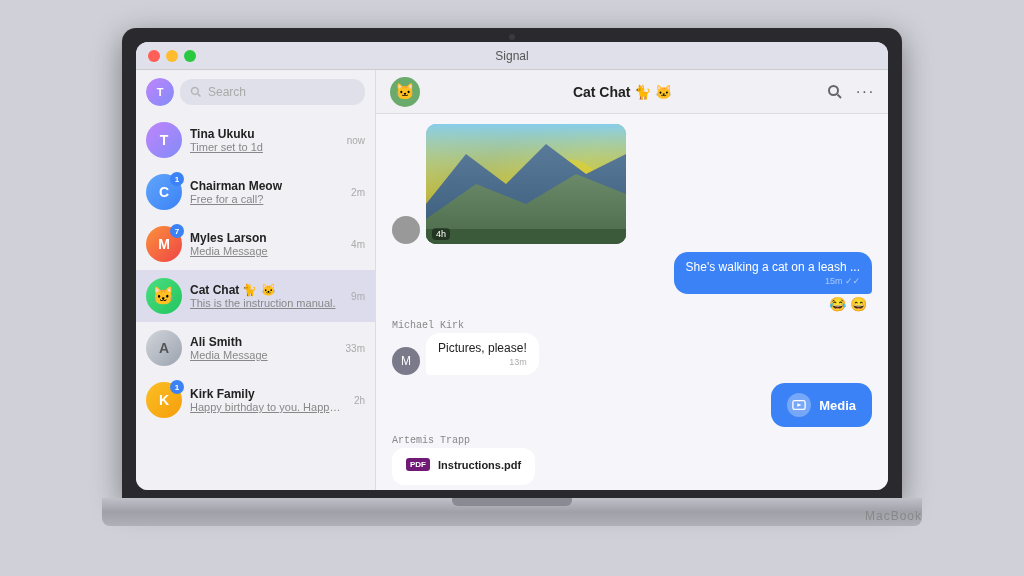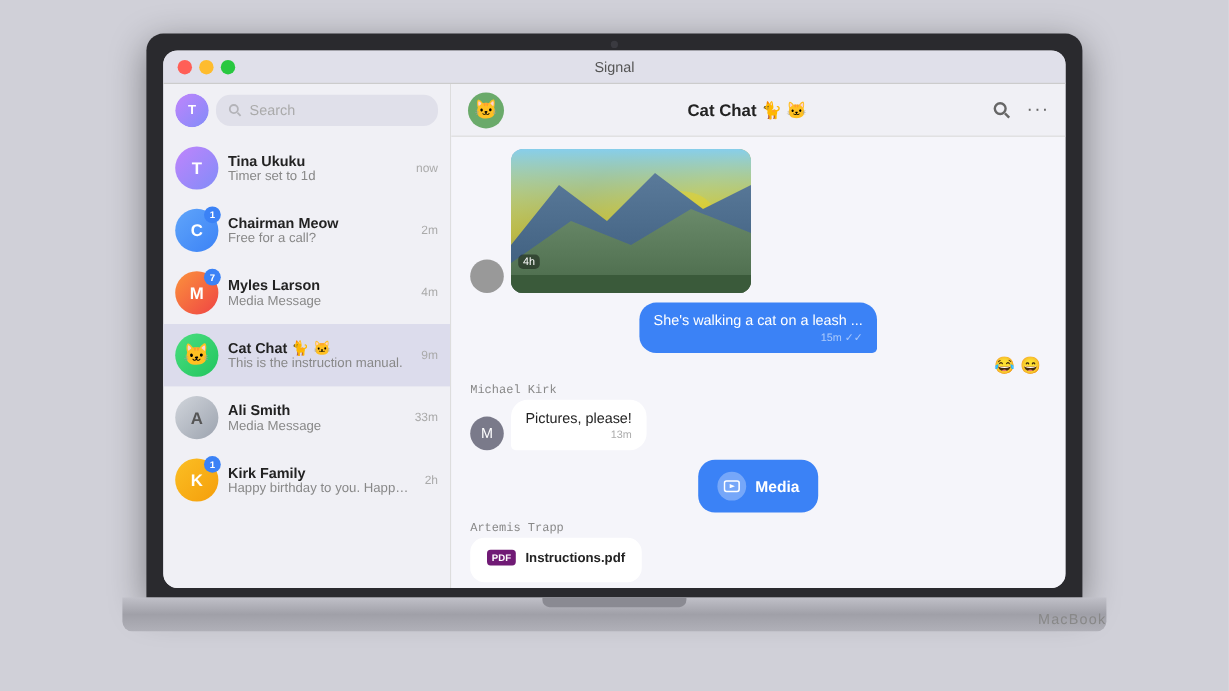--- a/index.html
+++ b/index.html
@@ -208,20 +208,21 @@
       align-items: center;
       gap: 4px;
     }
 
     .convo-preview {
       font-size: 11px;
       color: #888;
       white-space: nowrap;
       overflow: hidden;
       text-overflow: ellipsis;
+      text-decoration: underline;
     }
 
     .convo-time {
       font-size: 10px;
       color: #aaa;
       flex-shrink: 0;
     }
 
     
     .chat-area {
@@ -283,21 +284,21 @@
       width: 200px;
       height: 120px;
       border-radius: 10px;
       background: linear-gradient(135deg, #7eb3d4 0%, #4a7fa5 30%, #a0b060 60%, #6a8040 100%);
       position: relative;
       overflow: hidden;
     }
 
     .msg-image-label {
       position: absolute;
-      bottom: 20px;
+      bottom: 4px;
       left: 6px;
       font-size: 9px;
       color: white;
       background: rgba(0,0,0,0.4);
       padding: 1px 4px;
       border-radius: 4px;
     }
 
     .msg-bubble {
       padding: 8px 12px;
@@ -330,21 +331,21 @@
 
     .msg-meta.outgoing { color: rgba(255,255,255,0.8); }
     .msg-meta.incoming { color: #888; }
 
     .msg-row {
       display: flex;
       gap: 6px;
       align-items: flex-end;
     }
 
-    .msg-row.outgoing { justify-content: center; }
+    .msg-row.outgoing { justify-content: flex-end; }
     .msg-row.incoming { justify-content: flex-start; }
 
     .sender-name {
       font-size: 10px;
       color: #888;
       margin-bottom: 2px;
       font-family: Liberation Mono, monospace;
     }
 
     .msg-media-bubble {

